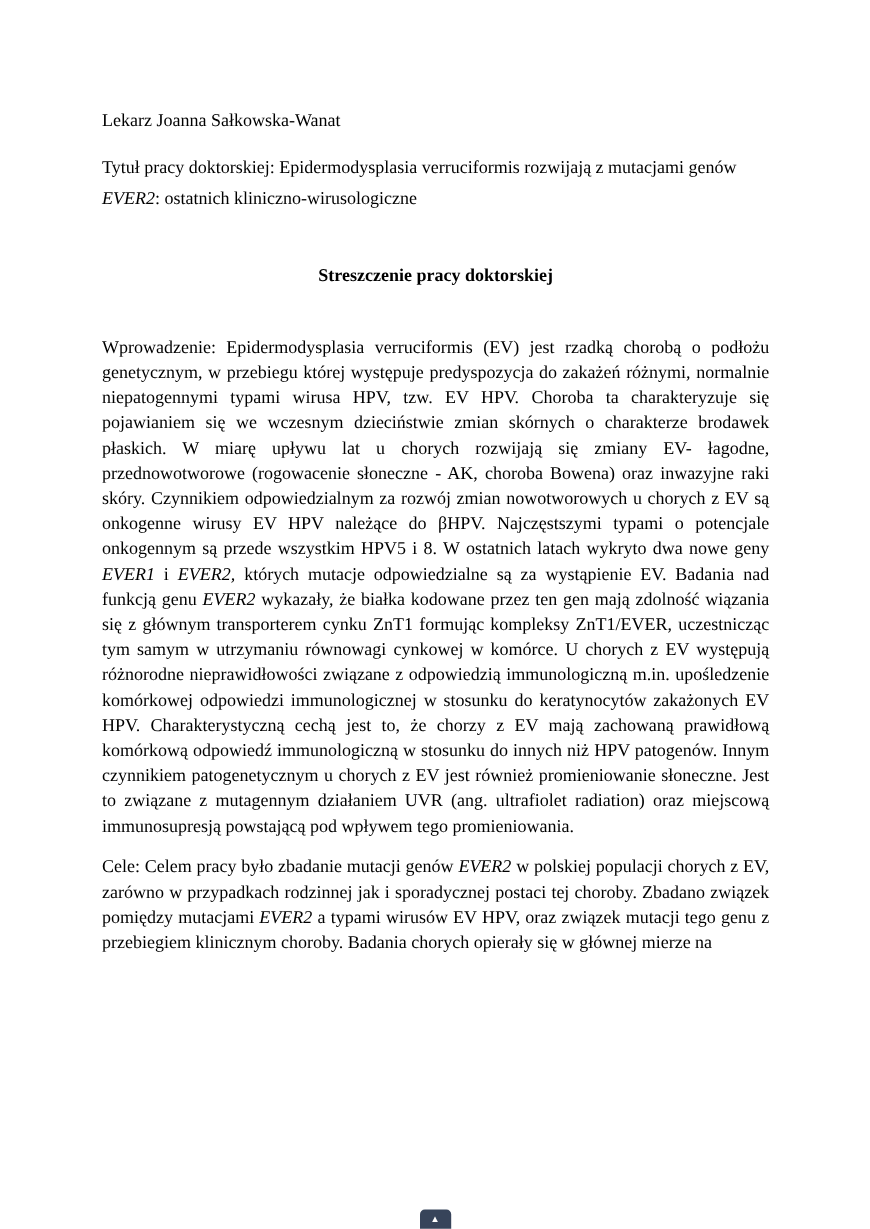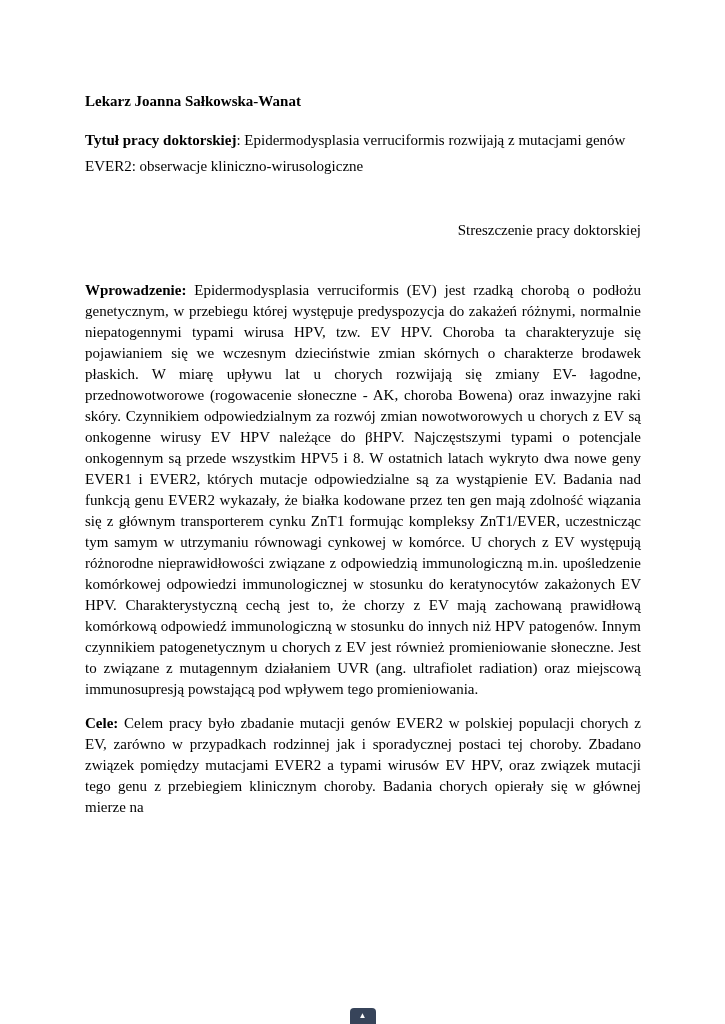--- a/index.html
+++ b/index.html
@@ -21,33 +21,33 @@
     left: 85px;
     right: 84px;
     font-size: 15px;
   }
   .hdr-line {
     line-height: 26px;
     margin: 0 0 13px 0;
     text-align: left;
   }
   .doc-heading {
-    text-align: right;
-    font-weight: normal;
+    text-align: center;
+    font-weight: bold;
     font-size: 15px;
     line-height: 26px;
     margin: 38px 0 37px 0;
   }
   .body-par {
     text-align: justify;
     line-height: 21px;
     margin: 0 0 13px 0;
   }
-  .run-b { font-weight: bold; }
-  .run-i { }
+  .run-b { font-weight: normal; }
+  .run-i { font-style: italic; }
   .run-n { }
   .floating-btn {
     position: absolute;
     left: 50%;
     transform: translateX(-50%);
     bottom: 0;
     width: 26px;
     height: 16px;
     background: #37445a;
     border: none;
@@ -60,21 +60,21 @@
     cursor: pointer;
   }
 </style>
 </head>
 <body>
 
 <div class="page">
 
   <p class="hdr-line"><span class="run-b">Lekarz Joanna Sałkowska-Wanat</span></p>
 
-  <p class="hdr-line"><span class="run-b">Tytuł pracy doktorskiej</span><span class="run-n">: Epidermodysplasia verruciformis rozwijają z mutacjami genów </span><span class="run-i">EVER2</span><span class="run-n">: obserwacje kliniczno-wirusologiczne</span></p>
+  <p class="hdr-line"><span class="run-b">Tytuł pracy doktorskiej</span><span class="run-n">: Epidermodysplasia verruciformis rozwijają z mutacjami genów </span><span class="run-i">EVER2</span><span class="run-n">: ostatnich kliniczno-wirusologiczne</span></p>
 
 
   <h1 class="doc-heading">Streszczenie pracy doktorskiej</h1>
 
   <p class="body-par"><span class="run-b">Wprowadzenie: </span><span class="run-n">Epidermodysplasia verruciformis (EV) jest rzadką chorobą o podłożu genetycznym, w przebiegu której występuje predyspozycja do zakażeń różnymi, normalnie niepatogennymi typami wirusa HPV, tzw. EV HPV. Choroba ta charakteryzuje się pojawianiem się we wczesnym dzieciństwie zmian skórnych o charakterze brodawek płaskich. W miarę upływu lat u chorych rozwijają się zmiany EV- łagodne, przednowotworowe (rogowacenie słoneczne - AK, choroba Bowena) oraz inwazyjne raki skóry. Czynnikiem odpowiedzialnym za rozwój zmian nowotworowych u chorych z EV są onkogenne wirusy EV HPV należące do βHPV. Najczęstszymi typami o potencjale onkogennym są przede wszystkim HPV5 i 8. W ostatnich latach wykryto dwa nowe geny </span><span class="run-i">EVER1</span><span class="run-n"> i </span><span class="run-i">EVER2,</span><span class="run-n"> których mutacje odpowiedzialne są za wystąpienie EV. Badania nad funkcją genu </span><span class="run-i">EVER2</span><span class="run-n"> wykazały, że białka kodowane przez ten gen mają zdolność wiązania się z głównym transporterem cynku ZnT1 formując kompleksy ZnT1/EVER, uczestnicząc tym samym w utrzymaniu równowagi cynkowej w komórce. U chorych z EV występują różnorodne nieprawidłowości związane z odpowiedzią immunologiczną m.in. upośledzenie komórkowej odpowiedzi immunologicznej w stosunku do keratynocytów zakażonych EV HPV. Charakterystyczną cechą jest to, że chorzy z EV mają zachowaną prawidłową komórkową odpowiedź immunologiczną w stosunku do innych niż HPV patogenów. Innym czynnikiem patogenetycznym u chorych z EV jest również promieniowanie słoneczne. Jest to związane z mutagennym działaniem UVR (ang. ultrafiolet radiation) oraz miejscową immunosupresją powstającą pod wpływem tego promieniowania.</span></p>
 
   <p class="body-par"><span class="run-b">Cele: </span><span class="run-n">Celem pracy było zbadanie mutacji genów </span><span class="run-i">EVER2</span><span class="run-n"> w polskiej populacji chorych z EV, zarówno w przypadkach rodzinnej jak i sporadycznej postaci tej choroby.  Zbadano związek pomiędzy mutacjami </span><span class="run-i">EVER2</span><span class="run-n"> a typami wirusów EV HPV, oraz związek mutacji tego genu z przebiegiem klinicznym choroby. Badania chorych opierały się w głównej mierze na</span></p>
 
 </div>
 

